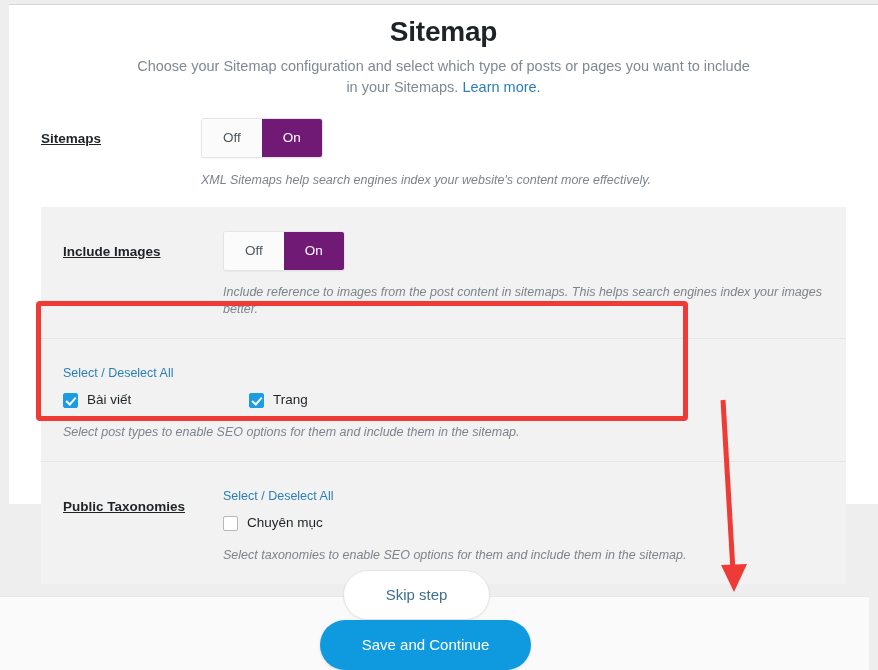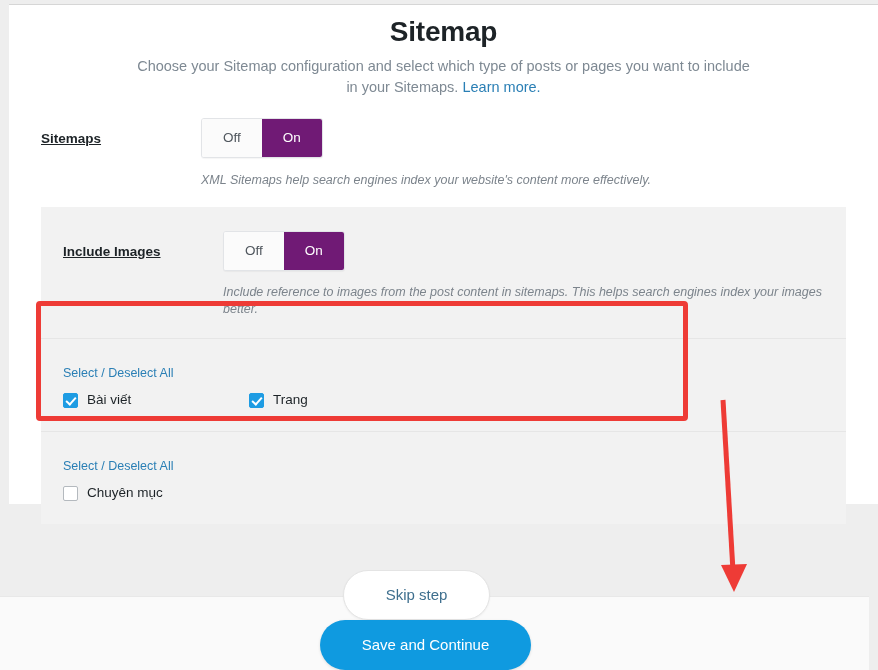--- a/index.html
+++ b/index.html
@@ -291,34 +291,37 @@
               <div class="checkbox-grid">
                 <label class="checkbox-item">
                   <span class="cbox checked"></span>
                   <span class="cbox-label">Bài viết</span>
                 </label>
                 <label class="checkbox-item">
                   <span class="cbox checked"></span>
                   <span class="cbox-label">Trang</span>
                 </label>
               </div>
+              <div class="hint">Select post types to enable SEO options for them and include them in the sitemap.</div>
             </div>
           </div>
         </div>
 
         <div class="row">
           <div class="panel-row-inner">
+            <div class="row-label">Public Taxonomies</div>
             <div class="row-body">
               <a href="#" class="select-all">Select / Deselect All</a>
               <div class="checkbox-grid">
                 <label class="checkbox-item">
                   <span class="cbox"></span>
                   <span class="cbox-label">Chuyên mục</span>
                 </label>
               </div>
+              <div class="hint">Select taxonomies to enable SEO options for them and include them in the sitemap.</div>
             </div>
           </div>
         </div>
 
       </div>
     </div>
   </div>
 
   <div class="anno-box"></div>
 

